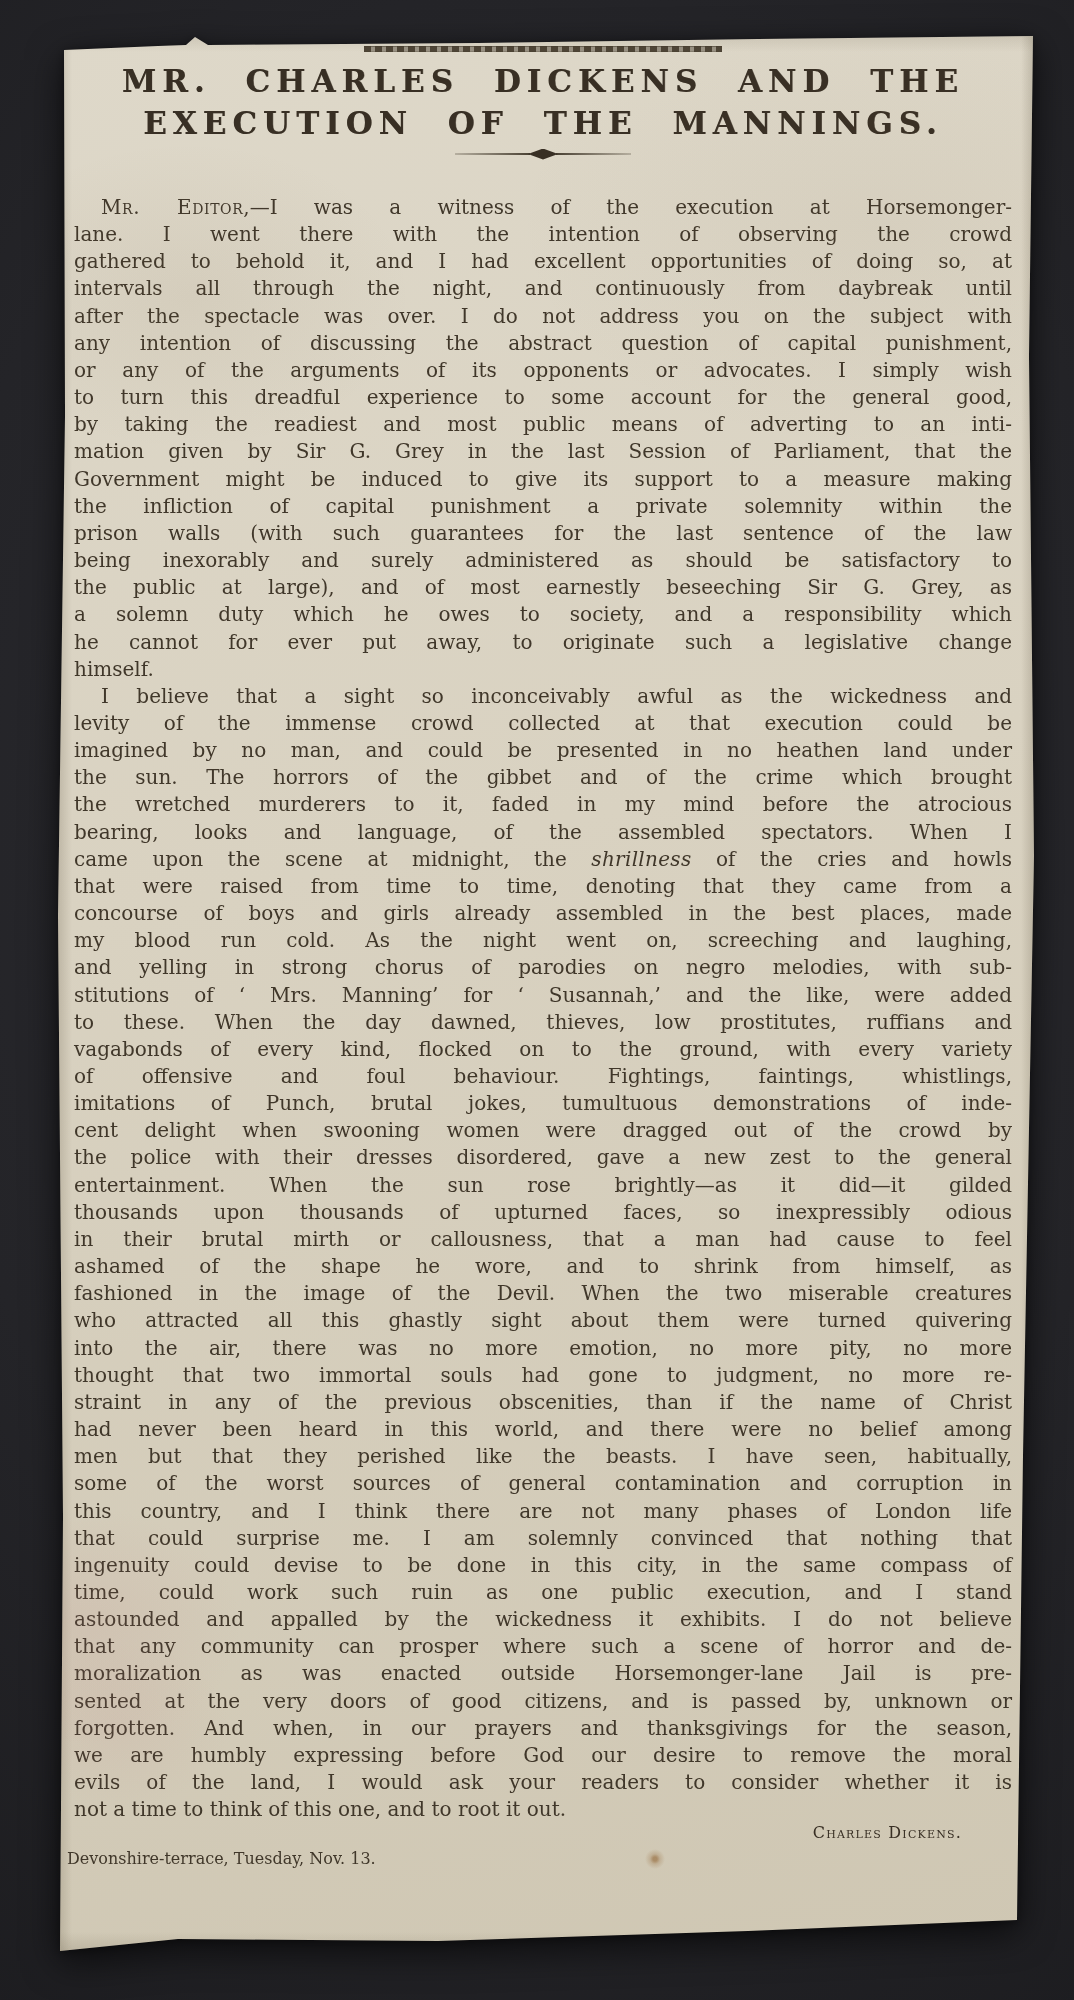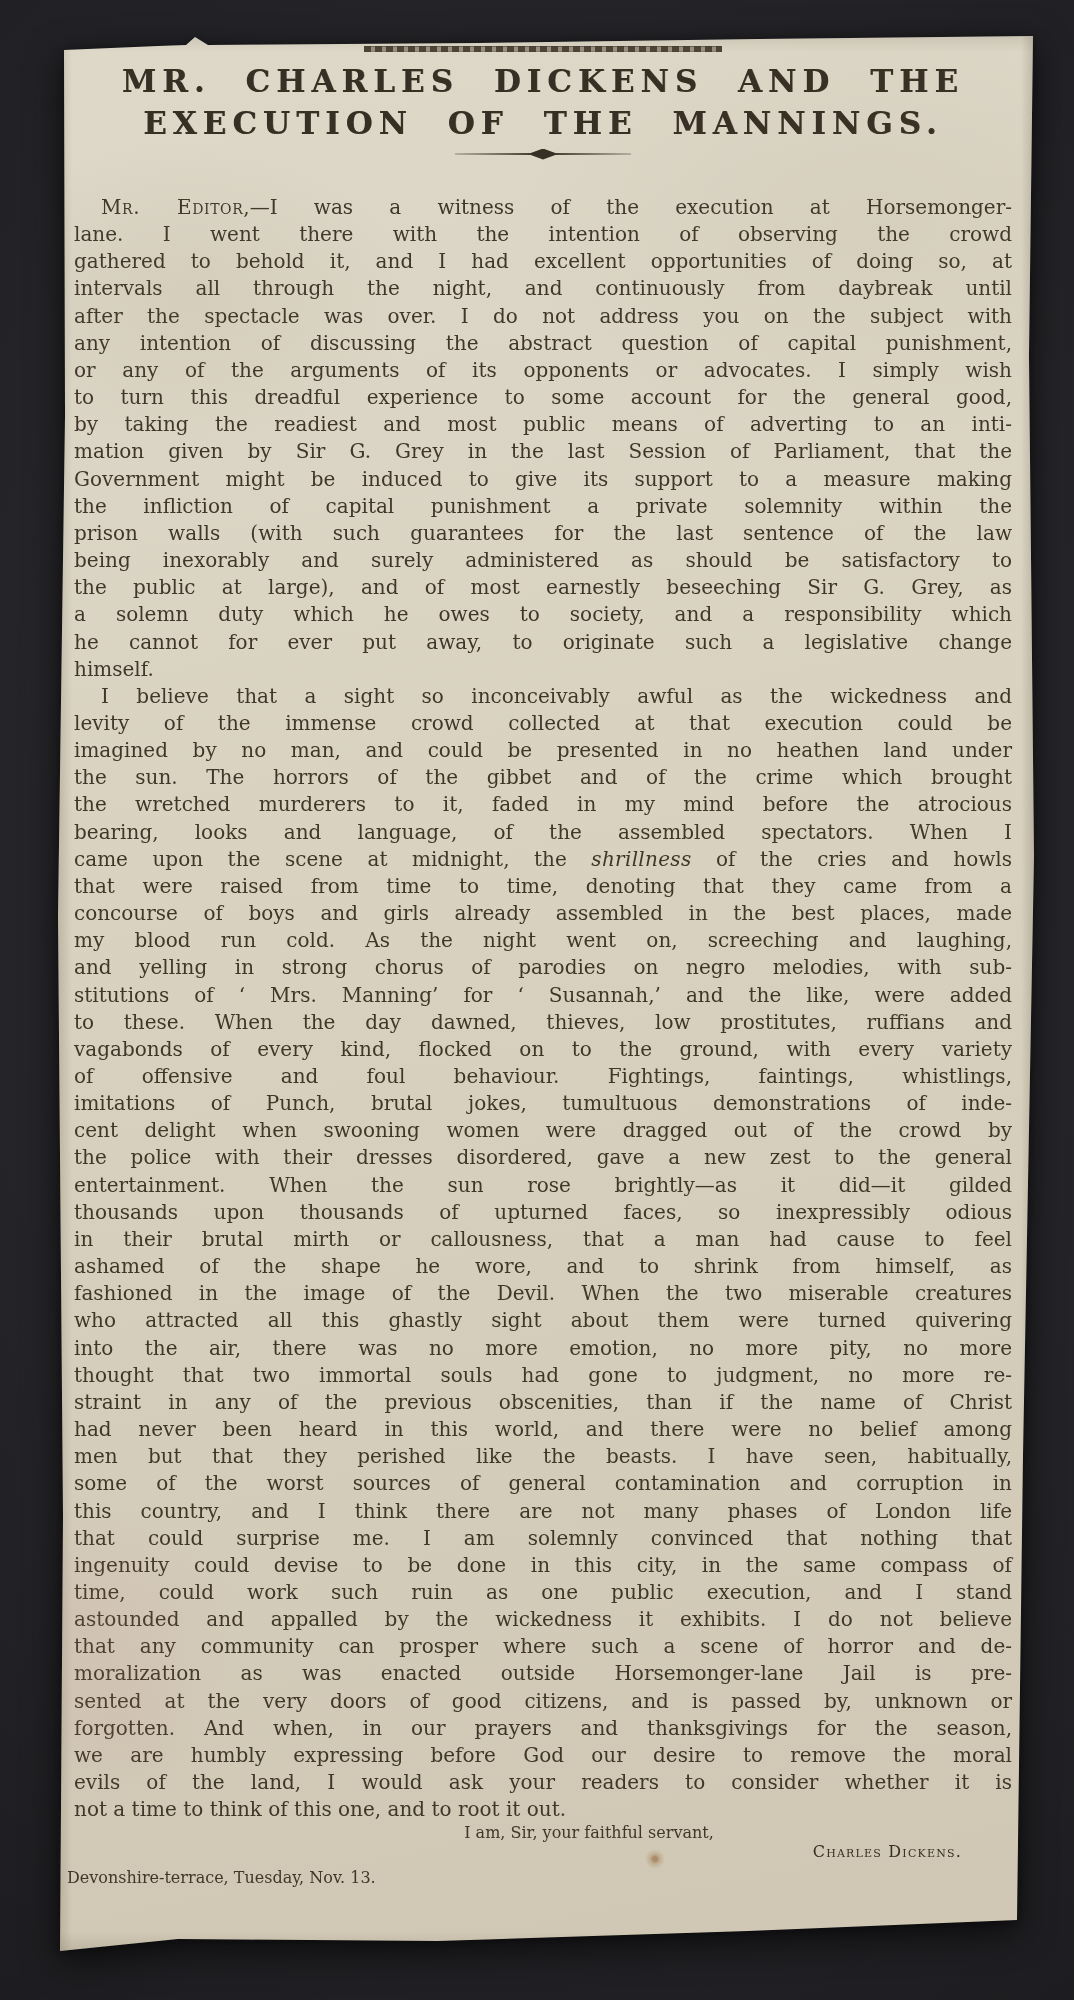--- a/index.html
+++ b/index.html
@@ -141,18 +141,17 @@
             <div class="line j">astounded and appalled by the wickedness it exhibits. I do not believe</div>
             <div class="line j">that any community can prosper where such a scene of horror and de-</div>
             <div class="line j">moralization as was enacted outside Horsemonger-lane Jail is pre-</div>
             <div class="line j">sented at the very doors of good citizens, and is passed by, unknown or</div>
             <div class="line j">forgotten. And when, in our prayers and thanksgivings for the season,</div>
             <div class="line j">we are humbly expressing before God our desire to remove the moral</div>
             <div class="line j">evils of the land, I would ask your readers to consider whether it is</div>
             <div class="line">not a time to think of this one, and to root it out.</div>
           </div>
         </div>
-      <div class="line closing">I am, Sir, your faithful servant,</div>
       <div class="line signature">Charles Dickens.</div>
       <div class="line dateline">Devonshire-terrace, Tuesday, Nov. 13.</div>
     </div>
   </div>
 </div>
 
 </body></html>

